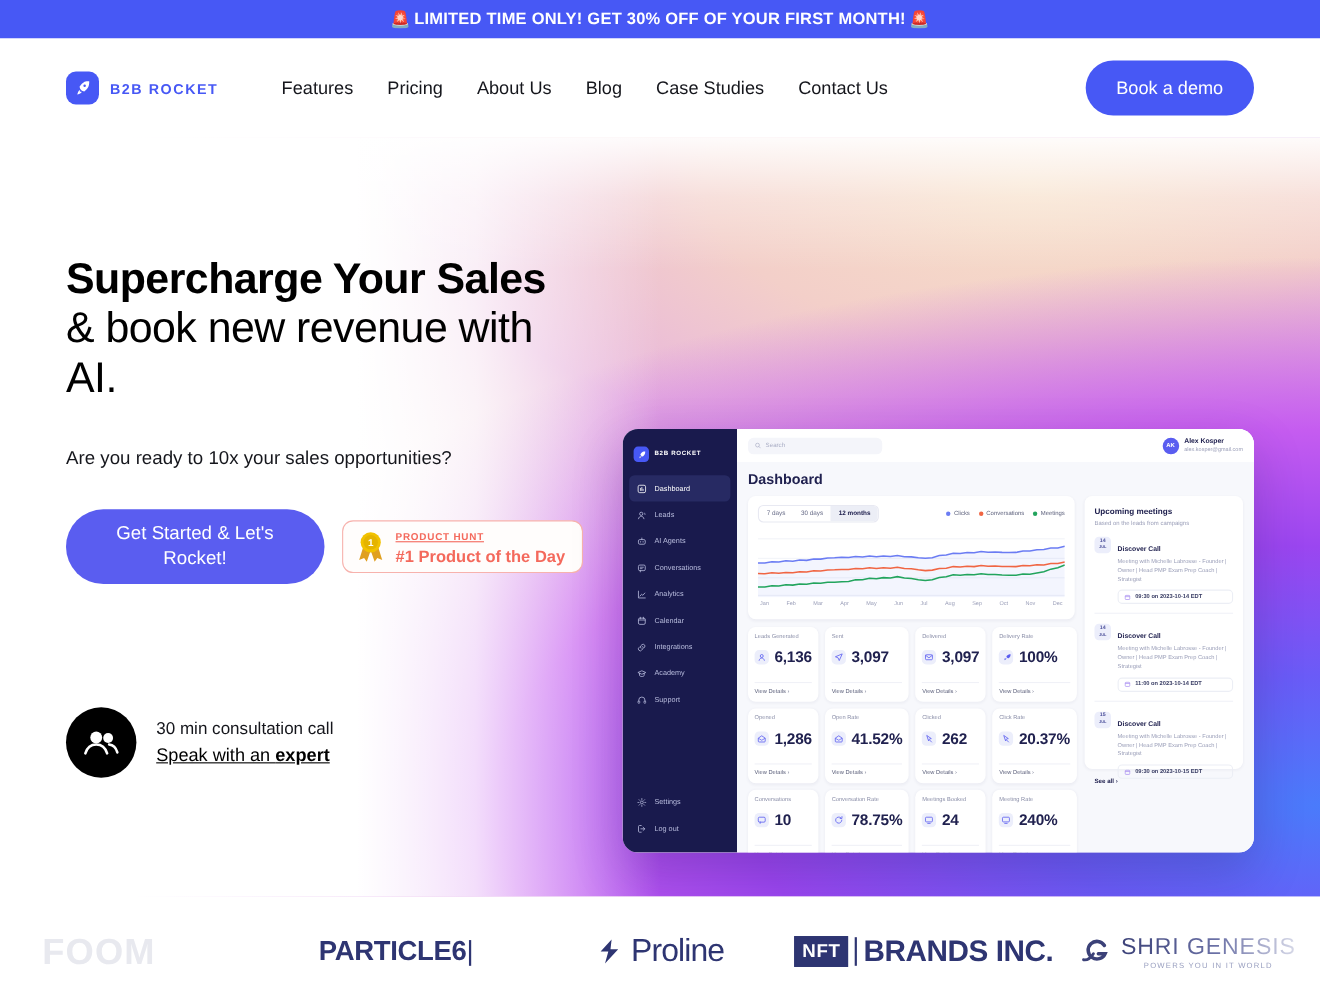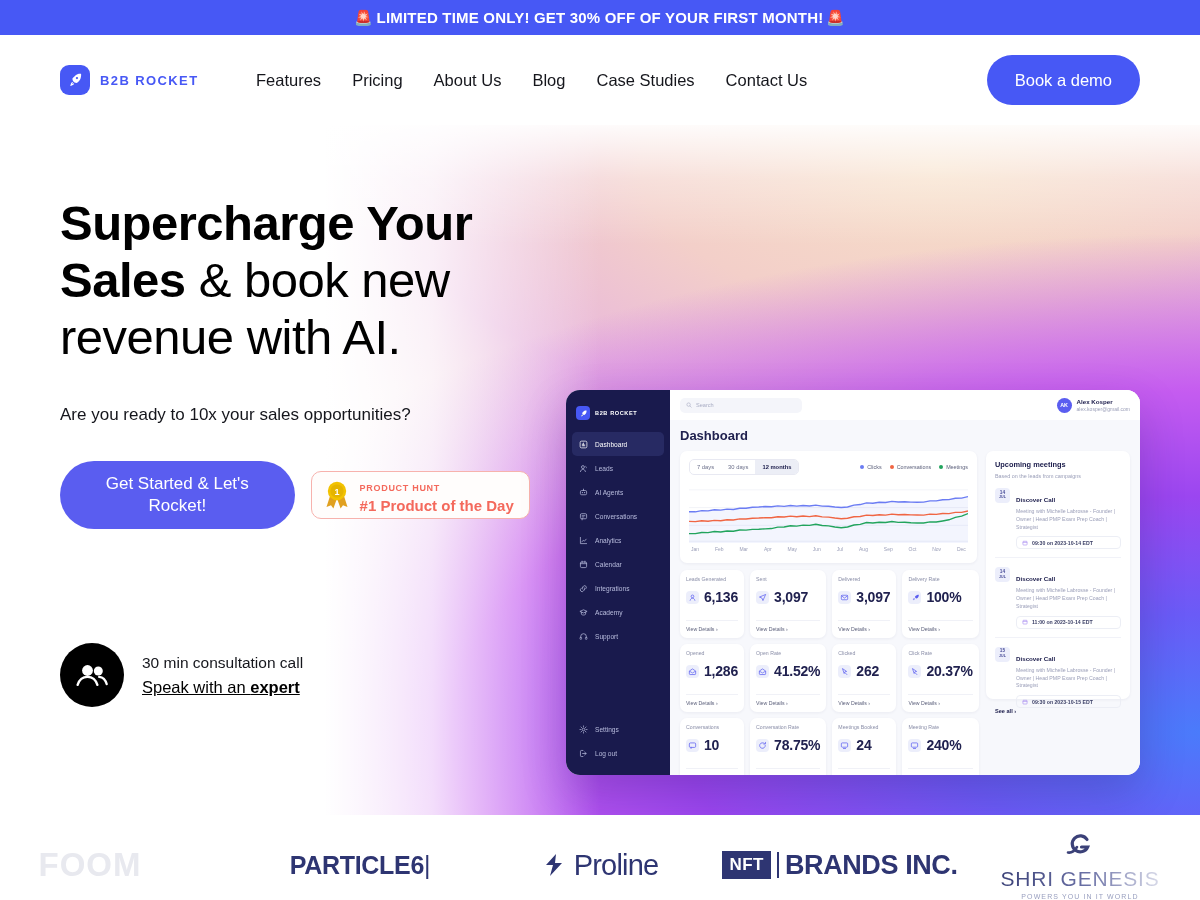--- a/index.html
+++ b/index.html
@@ -68,21 +68,21 @@
     position: absolute; inset: 0;
     background: linear-gradient(90deg, #ffffff 0%, #ffffff 27%, rgba(255,255,255,.78) 36%, rgba(255,255,255,0) 50%);
   }
   .hero-bg .fade-top {
     position: absolute; left: 0; top: 0; right: 0; height: 120px;
     background: linear-gradient(180deg, rgba(255,255,255,.92) 0%, rgba(255,255,255,.35) 45%, rgba(255,255,255,0) 100%);
   }
 
   .hero-copy { position: absolute; left: 60px; top: 70px; width: 470px; }
   .hero-title {
-    font-size: 49px; line-height: 1.16; color: #000000; letter-spacing: -.5px;
+    font-size: 39px; line-height: 1.16; color: #000000; letter-spacing: -.5px; margin-top: 36px;
   }
   .hero-title .strong { font-weight: bold; }
   .hero-title .light { font-weight: 300; }
   .hero-sub {
     margin-top: 40px; font-size: 17px; color: #15161c; font-weight: 400;
   }
 
   .cta-row { margin-top: 36px; display: flex; align-items: center; gap: 16px; }
   .cta-primary {
     width: 245px; height: 68px; border: none; border-radius: 34px;
@@ -91,21 +91,21 @@
     padding: 0 22px;
   }
   .ph-badge {
     width: 230px; height: 48px; border-radius: 10px;
     background: #fffdfc; border: 1.4px solid #f7b2ad;
     display: flex; align-items: center; gap: 10px; padding: 0 12px;
     cursor: pointer;
   }
   .ph-medal { width: 26px; height: 30px; flex: none; position: relative; }
   .ph-text-top {
-    font-size: 9px; font-weight: bold; color: #f4695c; letter-spacing: .7px;
+    font-size: 9px; font-weight: bold; color: #f4695c; letter-spacing: .7px; text-decoration: underline;
   }
   .ph-text-main {
     font-size: 15px; font-weight: bold; color: #f4695c; margin-top: 2px;
   }
 
   .consult { position: absolute; left: 60px; top: 518px; display: flex; align-items: center; gap: 18px; }
   .consult-avatar {
     width: 64px; height: 64px; border-radius: 50%; background: #000000;
     display: flex; align-items: center; justify-content: center; flex: none;
   }
@@ -237,21 +237,21 @@
   .logo-particle .bar { font-weight: 300; }
   .logo-proline { display: flex; align-items: center; gap: 6px; }
   .logo-proline .txt { font-size: 29px; color: #2e3572; letter-spacing: -.8px; }
   .logo-nft { display: flex; align-items: center; gap: 6px; text-align: right; }
   .logo-nft .box {
     background: #2e3572; color: #fff; font-size: 17px; font-weight: bold;
     padding: 2px 5px; letter-spacing: .5px; border: 2px solid #2e3572;
   }
   .logo-nft .rule { width: 2px; height: 26px; background: #2e3572; }
   .logo-nft .txt { font-size: 27px; font-weight: bold; color: #2e3572; letter-spacing: -.4px; }
-  .logo-shri { display: flex; align-items: center; gap: 7px; flex-direction: column; }
+  .logo-shri { display: flex; align-items: center; gap: 7px; }
   .logo-shri .words { display: flex; flex-direction: column; }
   .logo-shri .w1 {
     font-size: 21px; color: #3b4178; letter-spacing: .8px;
     background: linear-gradient(90deg,#3b4178 0%, #6b71a6 55%, #d7d9e8 100%);
     -webkit-background-clip: text; background-clip: text; -webkit-text-fill-color: transparent;
   }
   .logo-shri .w2 {
     font-size: 7px; color: #9aa0c0; letter-spacing: 1.1px; margin-top: 2px; text-align: center;
   }
 </style>

